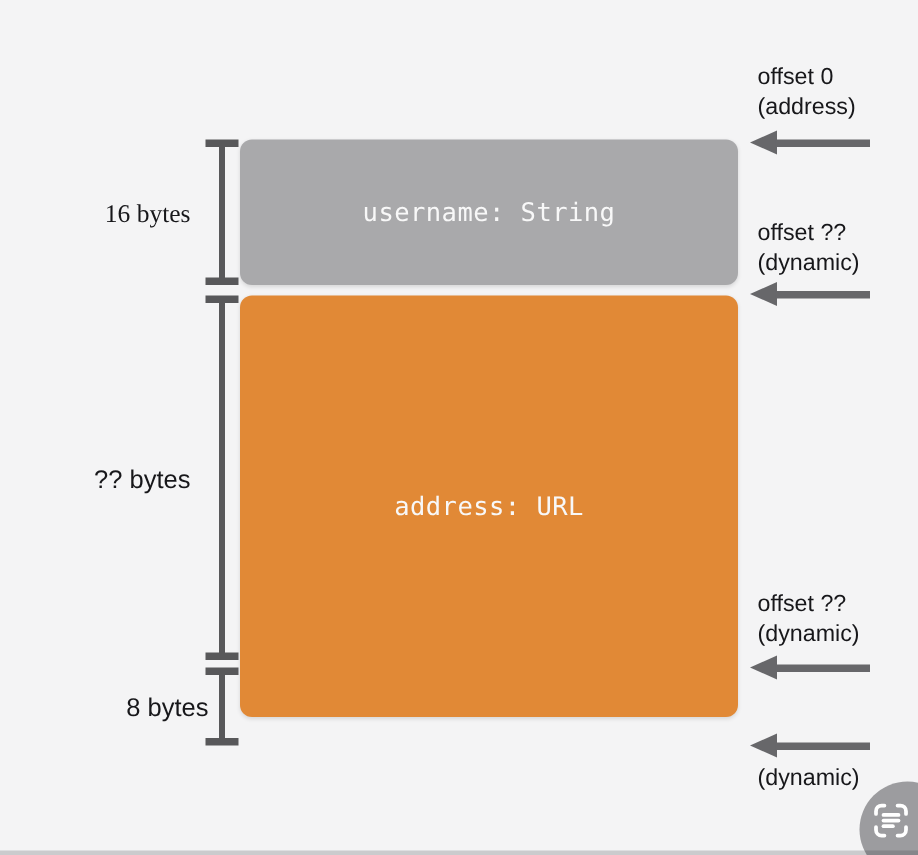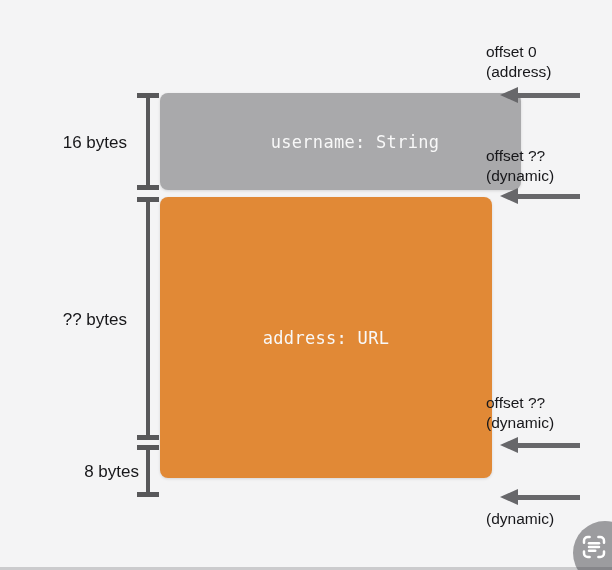--- a/index.html
+++ b/index.html
@@ -17,43 +17,43 @@
     display:flex;align-items:center;justify-content:center;
     box-shadow:0 1px 3px rgba(0,0,0,0.12);
   }
   .box.gray{background:var(--gray-box,#a9a9ab);}
   .box.orange{background:var(--orange-box,#e18936);}
   .box-text{
     font-family:"DejaVu Sans Mono","Liberation Mono",monospace;
     font-size:17px;color:var(--box-text,#f8f8f8);
     letter-spacing:0.3px;white-space:nowrap;
   }
-  #box-username{top:93px;height:97px;padding-left:29px;}
+  #box-username{top:93px;height:97px;}
   #box-address{top:197px;height:281px;}
   #box-options{top:447px;height:50px;}
   
   .bracket{position:absolute;left:137px;width:22px;}
   .bracket .cap{position:absolute;left:0;width:22px;height:5px;background:var(--bracket,#58585a);}
   .bracket .cap.top{top:0;}
   .bracket .cap.bottom{bottom:0;}
   .bracket .stem{position:absolute;left:9px;width:4px;top:2px;bottom:2px;background:var(--bracket,#58585a);}
   #bracket-username{top:93px;height:97px;}
   #bracket-address{top:197px;height:243px;}
   #bracket-options{top:445px;height:52px;}
   
   .size-label{
     position:absolute;left:0;width:127px;text-align:right;
     font-size:17px;line-height:20px;color:var(--label-text,#17171a);
   }
-  #label-username{top:133px;}
+  #label-username{top:133px;font-family:Liberation Serif, serif;}
   #label-address{top:310px;}
   #label-options{top:462px;margin-left:12px;}
   
   .offset-text{
-    position:absolute;left:486px;
+    position:absolute;left:505px;
     font-size:15.5px;line-height:20px;color:var(--label-text,#17171a);
     white-space:nowrap;
   }
   #offset-0{top:42px;}
   #offset-1{top:146px;}
   #offset-2{top:393px;}
   #offset-3{top:509px;}
   
   .arrow{position:absolute;left:500px;width:80px;height:16px;display:flex;align-items:center;}
   .arrow-head{

